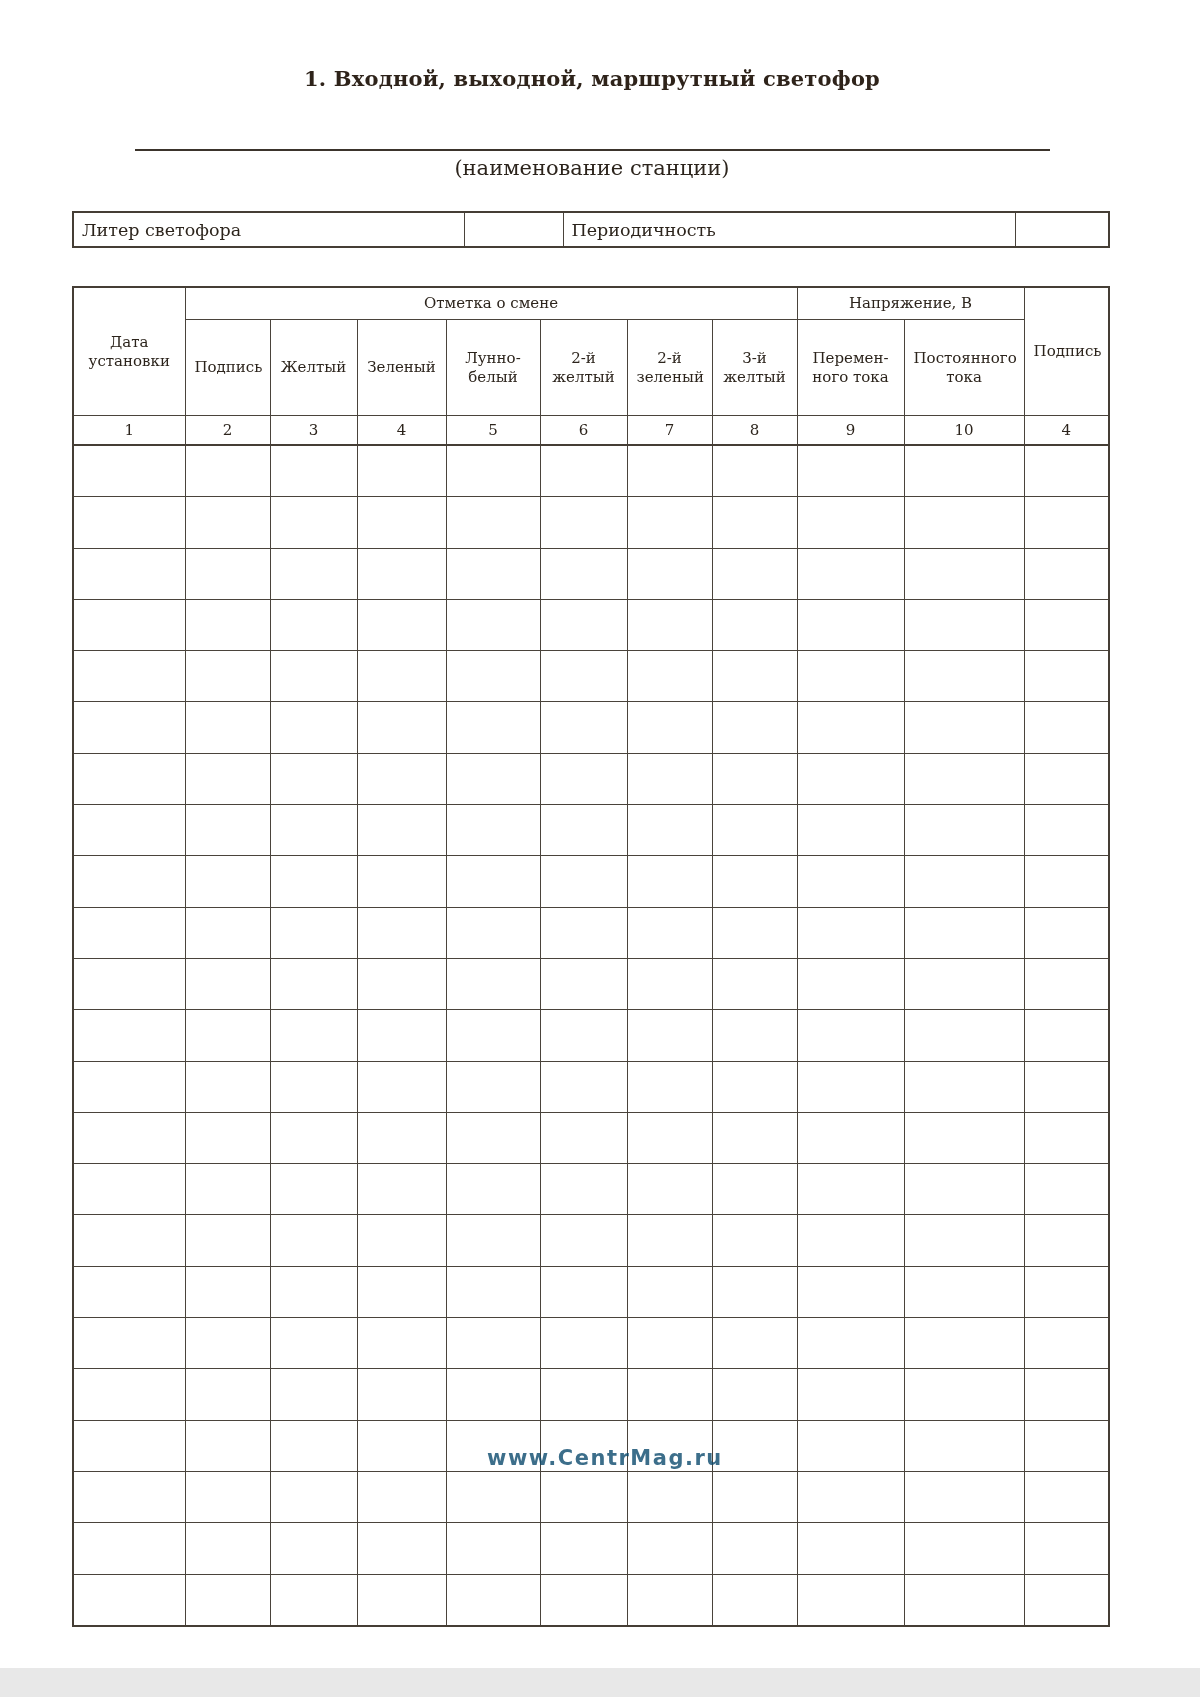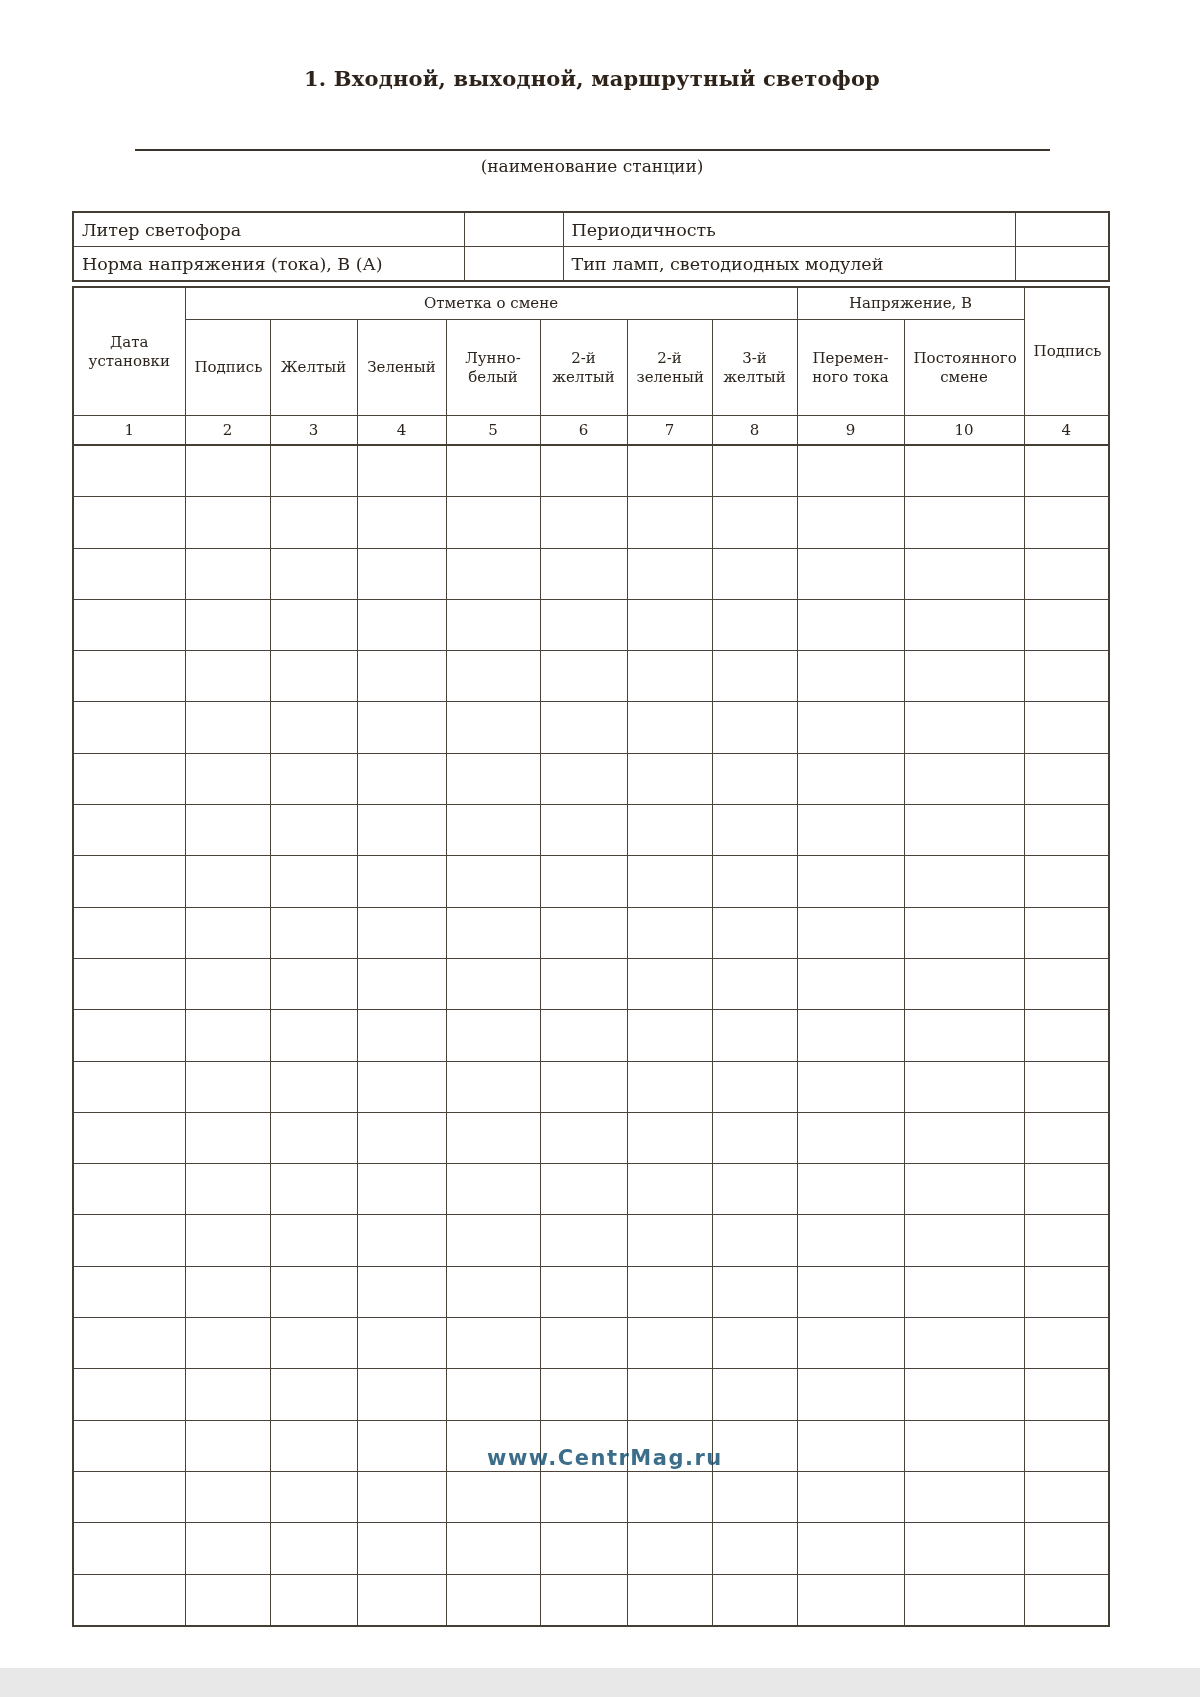--- a/index.html
+++ b/index.html
@@ -31,21 +31,21 @@
     width: 915px;
     height: 0;
     border-top: 2px solid #3b342c;
   }
   .station-caption {
     position: absolute;
     top: 156px;
     left: 0;
     width: 1184px;
     text-align: center;
-    font-size: 17px;
+    font-size: 21px;
     color: #2c241c;
   }
   table { border-collapse: collapse; table-layout: fixed; }
   td {
     border: 1px solid #4a433b;
     vertical-align: middle;
     overflow: hidden;
   }
   .info-table {
     position: absolute;
@@ -112,26 +112,20 @@
       <col style="width:391px">
         <col style="width:99px">
         <col style="width:452px">
         <col style="width:94px">
     </colgroup>
     <tbody>
         <tr>
       <td>Литер светофора</td>
       <td></td>
       <td>Периодичность</td>
-      <td></td>
-    </tr>
-    <tr>
-      <td>Норма напряжения (тока), В (А)</td>
-      <td></td>
-      <td>Тип ламп, светодиодных модулей</td>
       <td></td>
     </tr>
   </tbody>
     </table>
 
   <table class="log-table">
     <colgroup>
       <col style="width:112px">
         <col style="width:85px">
         <col style="width:87px">
@@ -160,21 +154,21 @@
 белый</td>
         <td>2-й
 желтый</td>
         <td>2-й
 зеленый</td>
         <td>3-й
 желтый</td>
         <td>Перемен-
 ного тока</td>
         <td>Постоянного
-смене</td>
+тока</td>
       </tr>
       <tr class="row-nums">
         <td>1</td>
         <td>2</td>
         <td>3</td>
         <td>4</td>
         <td>5</td>
         <td>6</td>
         <td>7</td>
         <td>8</td>

